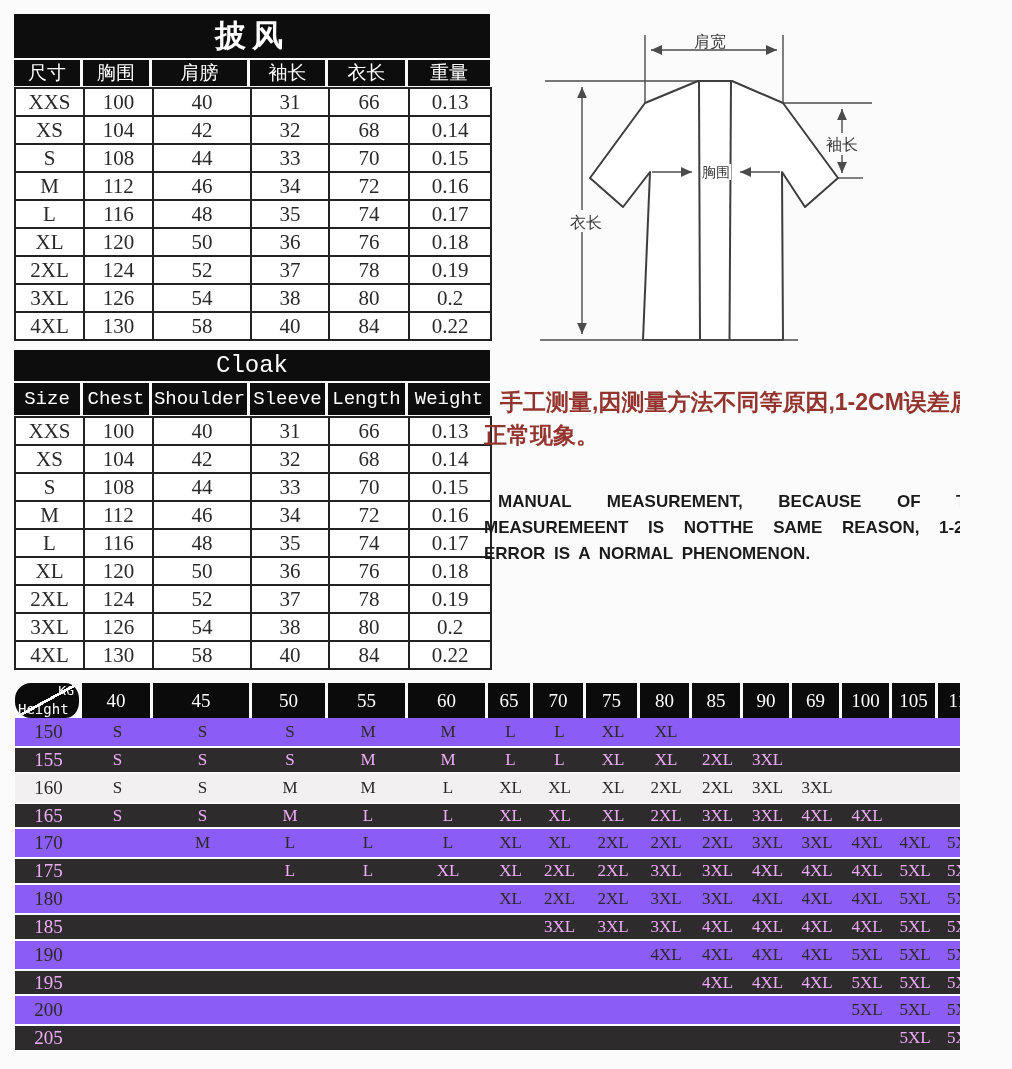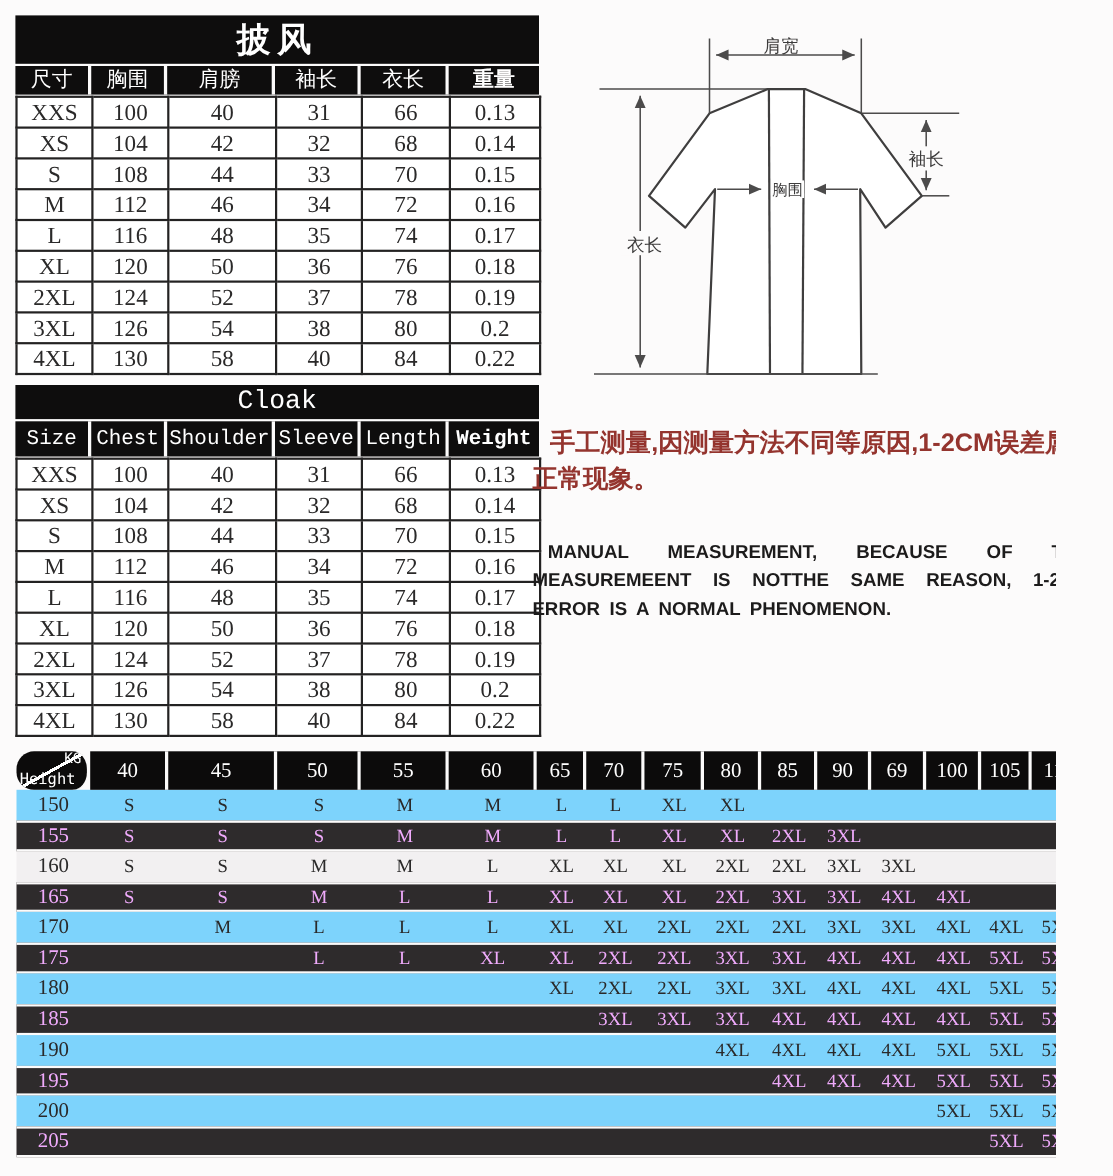--- a/index.html
+++ b/index.html
@@ -9,21 +9,21 @@
   }
   .canvas{position:relative;width:960px;height:1069px;overflow:hidden;background:#fcfbfb;}
 
   
   .stable{position:absolute;left:14px;width:476px;}
   .stitle{background:#0e0d0d;color:#ffffff;text-align:center;}
   #t-cn .stitle{height:44px;line-height:44px;font-size:31px;font-weight:bold;letter-spacing:6px;}
   #t-en .stitle{height:31px;line-height:31px;font-size:24px;font-family:"Liberation Mono",monospace;}
   .thead{display:grid;grid-template-columns:69px 69px 98px 78px 80px 82px;margin-top:2px;}
   .thead .hc{background:#0e0d0d;color:#fff;text-align:center;border-right:3px solid #fcfbfb;box-sizing:border-box;overflow:hidden;white-space:nowrap;}
-  .thead .hc:last-child{border-right:none;font-weight:bold;}
+  .thead .hc:last-child{border-right:none;}
   #t-cn .hc{height:26px;line-height:26px;font-size:19px;}
   #t-en .hc{height:32px;line-height:32px;font-size:19px;font-family:"Liberation Mono",monospace;}
   table.data{border-collapse:collapse;width:476px;table-layout:fixed;margin-top:1px;}
   table.data td{
     border:2px solid #232222;background:#ffffff;color:#2a2929;
     text-align:center;padding:0;font-size:21px;height:26px;overflow:hidden;
   }
 
   
   .notes{position:absolute;left:484px;top:386px;width:508px;}
@@ -41,21 +41,21 @@
   .mhead .mh:last-child{border-right:none;}
   .mh.corner{position:relative;
     background:
       linear-gradient(to bottom right,
         rgba(0,0,0,0) calc(50% - 1.4px), #ffffff calc(50% - 1.4px),
         #ffffff calc(50% + 1.4px), rgba(0,0,0,0) calc(50% + 1.4px)),
       #0c0b0b; border-radius: 16px;}
   .mh.corner .kg{position:absolute;top:0px;right:5px;line-height:16px;font:13px "DejaVu Sans Mono",monospace;color:#fff;}
   .mh.corner .hgt{position:absolute;bottom:1px;left:3px;line-height:15px;font:14px "DejaVu Sans Mono",monospace;color:#fff;}
   .mrow{display:grid;grid-template-columns:var(--mcols);height:27.85px;line-height:27.85px;
-    text-align:center;font-size:17px;color:#2a2929;box-sizing:border-box;background:#7dd3fc;}
+    text-align:center;font-size:17px;color:#2a2929;box-sizing:border-box;background:#8b5cf6;}
   .mrow .lbl{font-size:19px;}
   .mrow.dark{background:#2e2b2c;color:#f0abfc;border-top:2px solid #fcfbfb;border-bottom:2px solid #fcfbfb;line-height:23.85px;}
   .mrow.tint{background:#f2f0f1;}
 
   
   #diagram{position:absolute;left:520px;top:10px;width:480px;height:340px;}
   #diagram text{font-family:"Liberation Serif",serif;fill:#3c3b3b;}
 </style>
 </head>
 <body>

